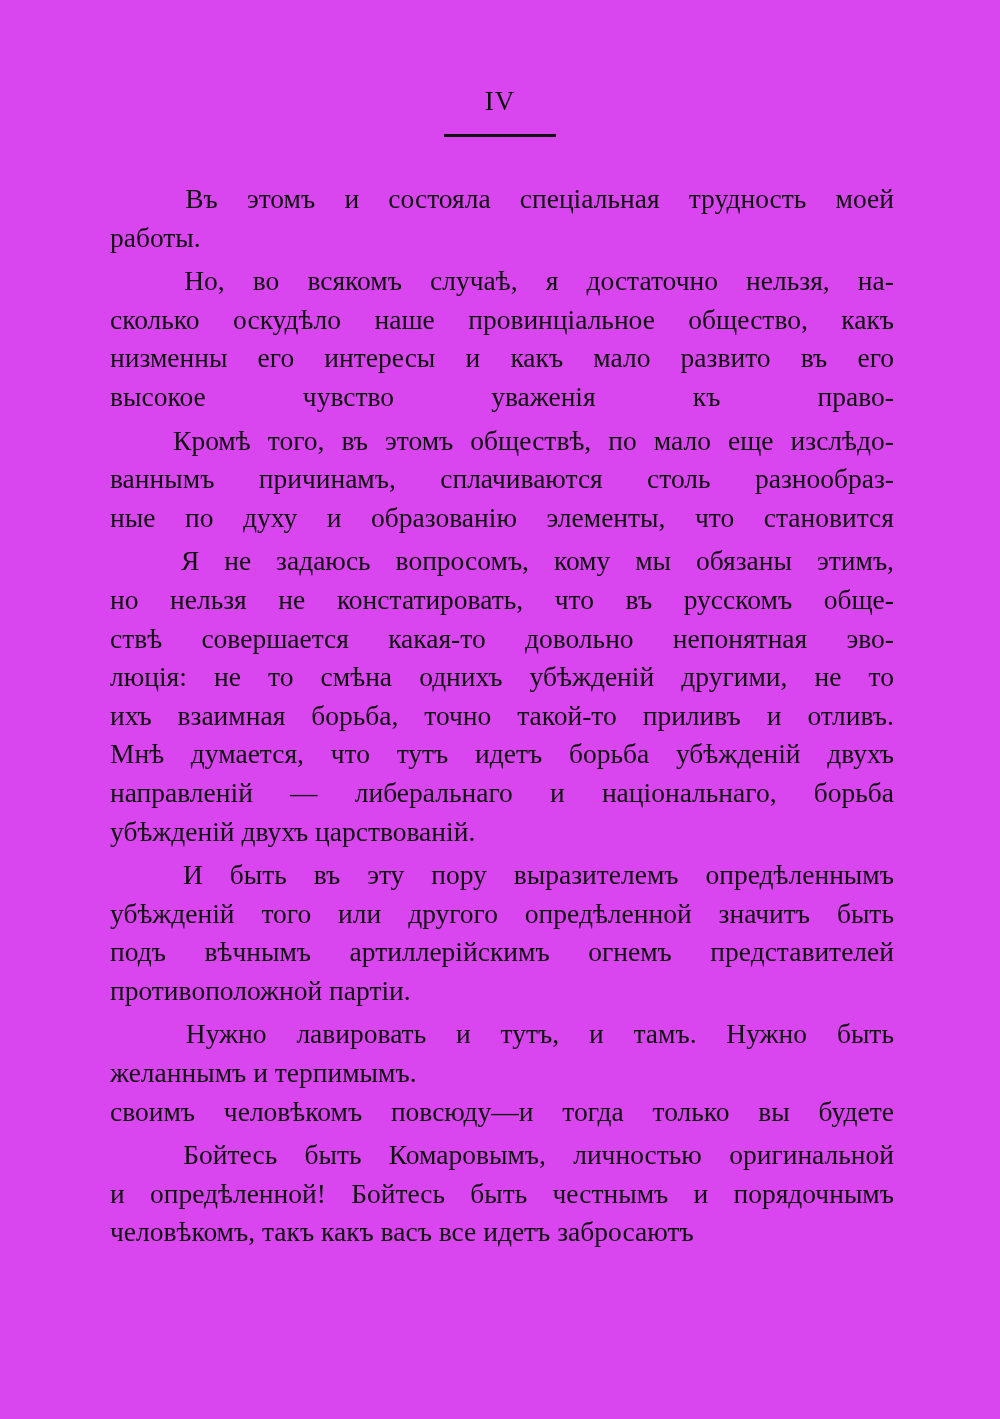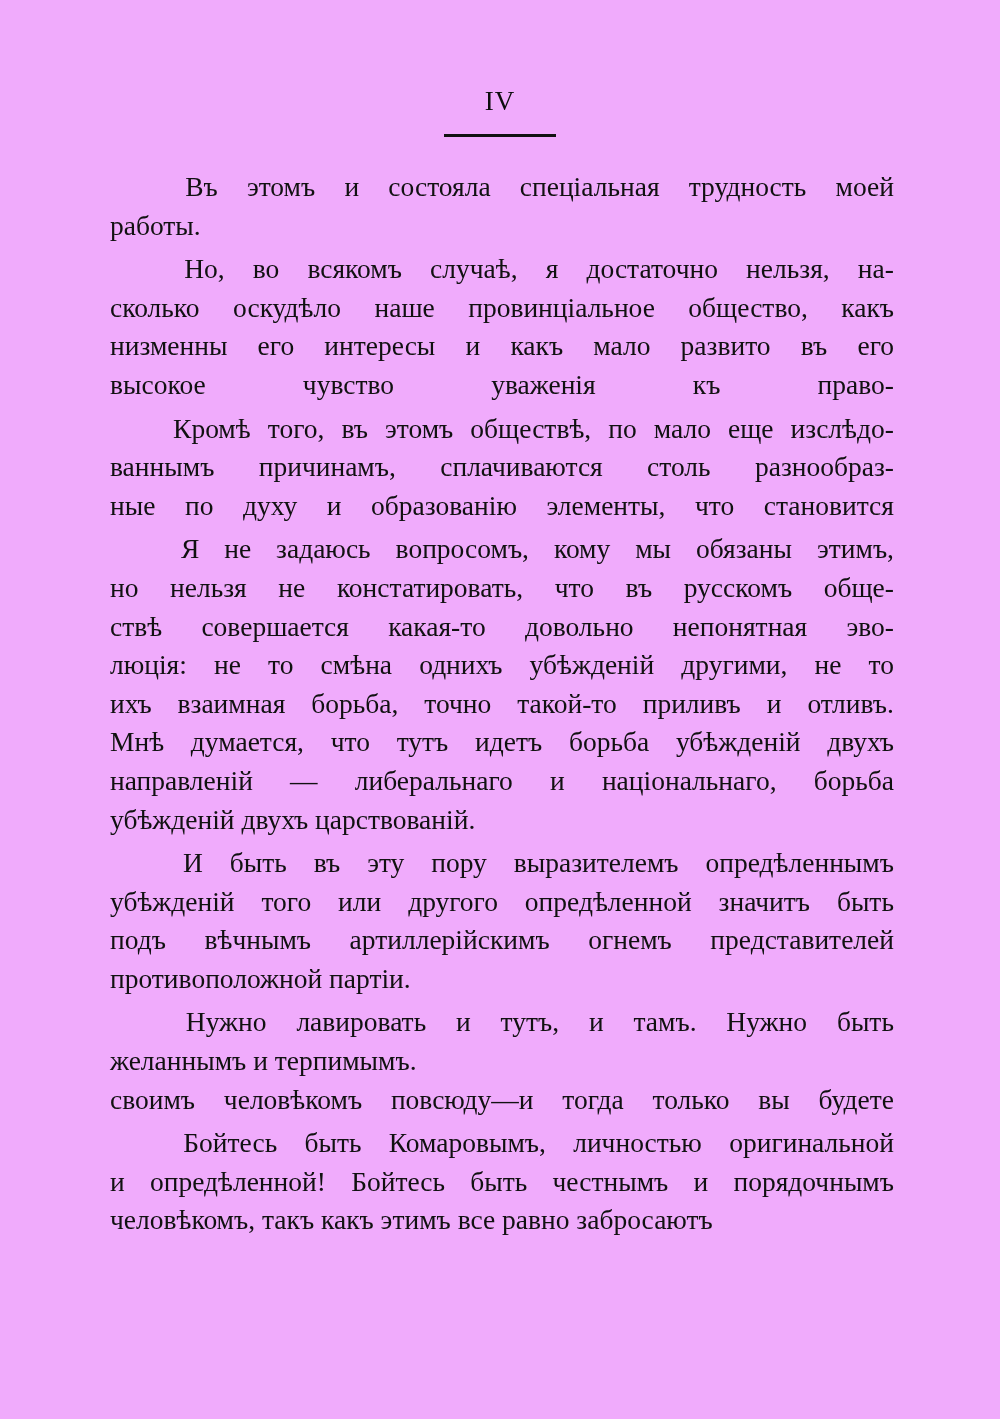--- a/index.html
+++ b/index.html
@@ -12,21 +12,21 @@
     height: 1419px;
     font-family: "Liberation Serif", "DejaVu Serif", serif;
     color: #111111;
     overflow: hidden;
   }
 
   #page {
     position: relative;
     width: 1000px;
     height: 1419px;
-    background: #f0abfc;
+    background: #d946ef;
   }
 
   
   .head-block {
     position: absolute;
     left: 0;
     top: 88px;
     width: 1000px;
     text-align: center;
   }
@@ -40,21 +40,21 @@
     width: 112px;
     height: 3px;
     background: #111111;
     margin: 19px auto 0 auto;
   }
 
   
   .column {
     position: absolute;
     left: 110px;
-    top: 168px;
+    top: 180px;
     width: 784px;
   }
 
   .para {
     margin: 0 0 5px 0;
     font-size: 27.5px;
     line-height: 38.6px;
     text-align: justify;
     text-justify: inter-word;
     color: #111111;
@@ -304,17 +304,17 @@
         </span>
         <span class="ln j">
           <span>и</span>
           <span>опредѣленной!</span>
           <span>Бойтесь</span>
           <span>быть</span>
           <span>честнымъ</span>
           <span>и</span>
           <span>порядочнымъ</span>
         </span>
-        <span class="ln">человѣкомъ, такъ какъ этимъ все равно забросаютъ</span>
+        <span class="ln">человѣкомъ, такъ какъ васъ все идетъ забросаютъ</span>
       </p>
     </div>
 
 </div>
 
 </body></html>

